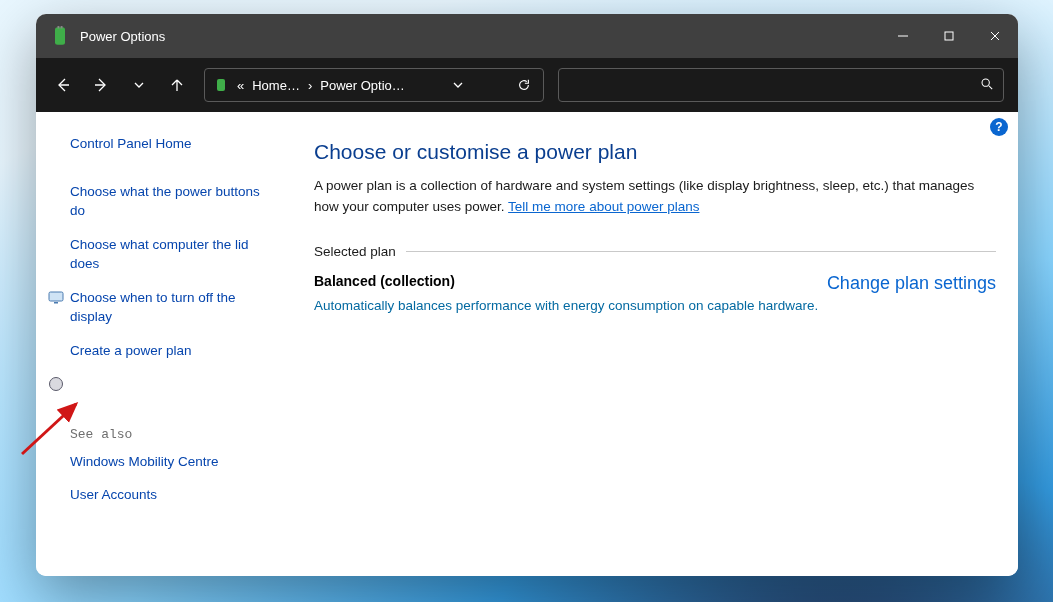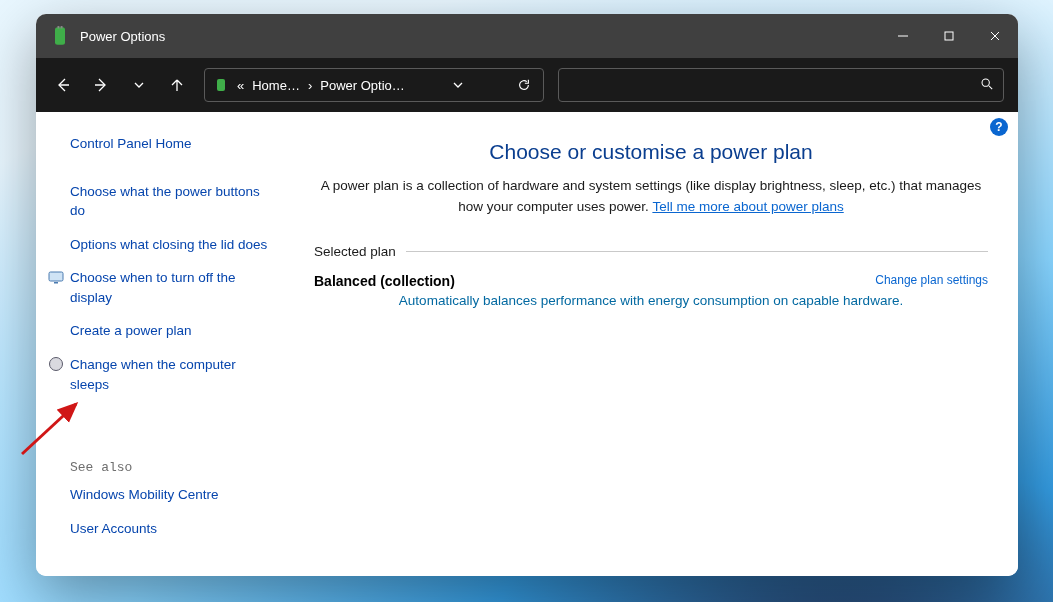--- a/index.html
+++ b/index.html
@@ -148,22 +148,21 @@
   .see-also-hdr {
     margin-top: 66px;
     color: #6e6e6e;
     font-size: 13px;
     margin-bottom: 10px;
     font-family: Liberation Mono, monospace;
   }
 
   .main {
     flex: 1;
-    padding: 28px 30px 10px 30px;
-    text-align: center;
+    padding: 28px 22px 10px 30px;
   }
   .main h1 {
     color: #0a3e8f;
     font-weight: 400;
     font-size: 21px;
     margin-bottom: 12px;
   }
   .main .desc {
     color: #1a1a1a;
     font-size: 13.5px;
@@ -180,21 +179,21 @@
   }
   .section-title-row .rule {
     flex: 1; height: 1px; background: #c9c9c9;
   }
 
   .plan-row {
     display: flex; justify-content: space-between; align-items: flex-start;
     margin-bottom: 4px;
   }
   .plan-row .plan-name { font-weight: 700; font-size: 14px; }
-  .plan-row a { color: #0a66d0; font-size: 12px; text-decoration: none; }
+  .plan-row a { color: #0a66d0; font-size: 18px; text-decoration: none; }
   .plan-desc { font-size: 13.5px; color: #0369a1; }
 </style>
 </head>
 <body>
 
 <div class="wallpaper"></div>
 
 <svg class="arrow" viewBox="0 0 70 60">
   <defs>
     <marker id="ahead" markerWidth="8" markerHeight="8" refX="6" refY="3" orient="auto">
@@ -289,35 +288,34 @@
     </div>
   </div>
 
   <div class="content">
     <div class="help-icon">?</div>
 
     <div class="sidebar">
       <a class="link">Control Panel Home</a>
       <div style="height:14px"></div>
       <a class="link">Choose what the power buttons do</a>
-      <a class="link">Options what closing the lid does</a>
+      <a class="link">Choose what computer the lid does</a>
       <a class="link icon-link">
         <svg class="side-ico" viewBox="0 0 16 16">
           <rect x="1" y="3" width="14" height="9" rx="1.5" fill="#cfe3f5" stroke="#4a7bb0"></rect>
           <rect x="6" y="13" width="4" height="1.5" fill="#4a7bb0"></rect>
         </svg>
         <span>Choose when to turn off the display</span>
       </a>
       <a class="link">Create a power plan</a>
       <a class="link icon-link">
         <svg class="side-ico" viewBox="0 0 16 16">
           <circle cx="8" cy="8" r="6.5" fill="#d9d9df" stroke="#5a5a6a"></circle>
           <path d="M8 1.5a6.5 6.5 0 0 0 0 13 5 5 0 0 1 0-13z" fill="#42424f"></path>
         </svg>
-        <span>Change when the computer sleeps</span>
       </a>
 
       <div class="see-also-hdr">See also</div>
       <a class="link">Windows Mobility Centre</a>
       <a class="link">User Accounts</a>
     </div>
 
     <div class="main">
       <h1>Choose or customise a power plan</h1>
       <p class="desc">

